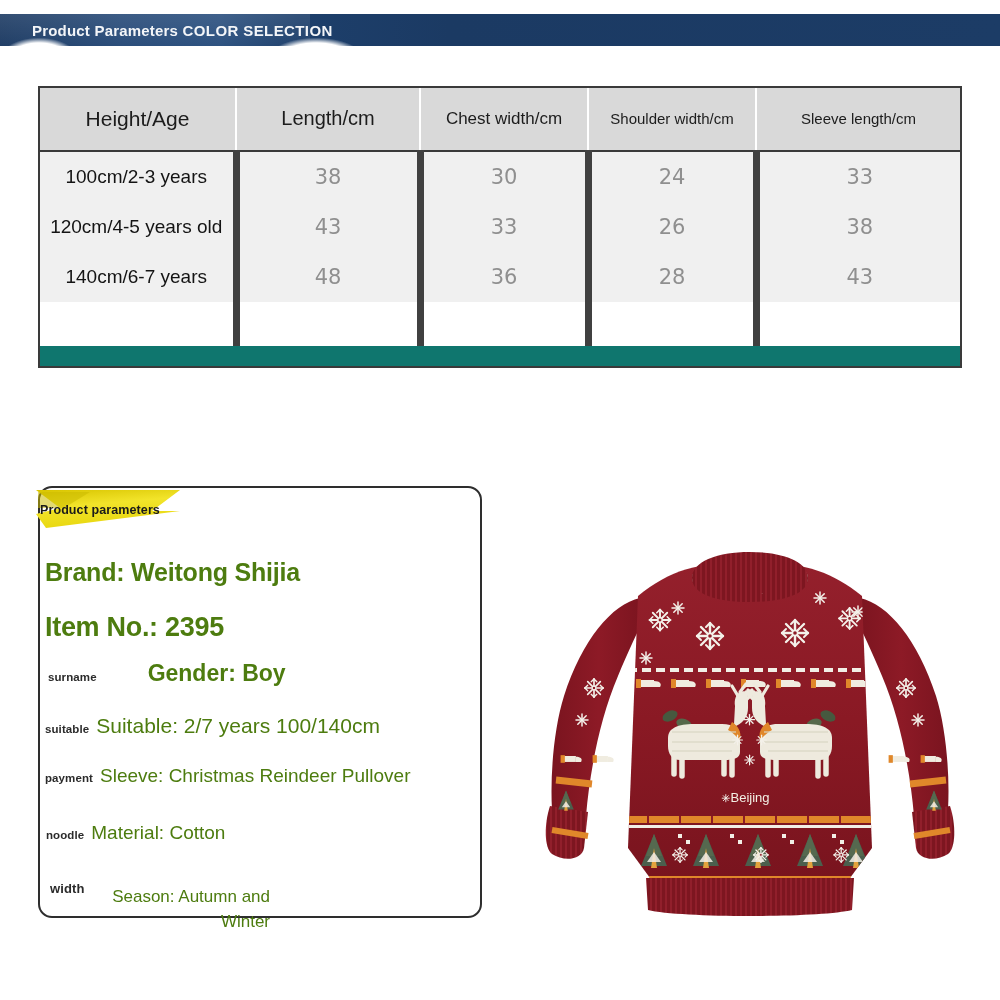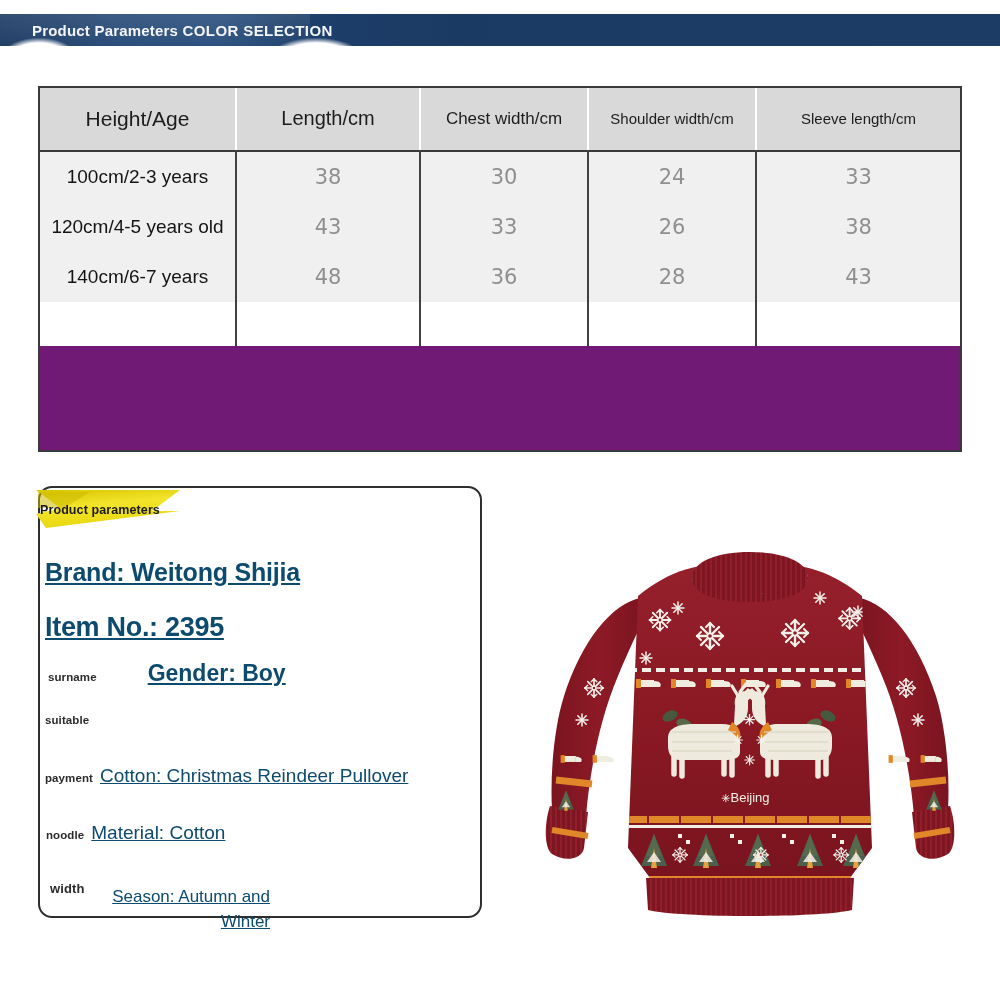--- a/index.html
+++ b/index.html
@@ -51,24 +51,24 @@
     white-space: nowrap;
     text-shadow: 0 1px 0 #0d2banything, 1px 1px 1px rgba(0,0,0,0.65);
   }
   .banner-title .t1 { font-weight: 700; }
   .banner-title .t2 { font-weight: 700; letter-spacing: 0.4px; }
 
   
   .size-table {
     position: absolute;
     left: 38px; top: 86px;
-    width: 924px; height: 366px;
+    width: 924px; height: 282px;
     border: 2px solid #3a3a3a;
     box-sizing: border-box;
-    background: #701a75;
+    background: #0f766e;
   }
   .size-table table {
     border-collapse: collapse;
     width: 100%;
     table-layout: fixed;
   }
   .size-table th {
     background: #d9d9d9;
     border-right: 2px solid #ffffff;
     border-bottom: 2px solid #3a3a3a;
@@ -80,21 +80,21 @@
   }
   .size-table th:last-child { border-right: none; }
   .size-table th.c0 { font-size: 21px; }
   .size-table th.c1 { font-size: 20px; }
   .size-table th.c2 { font-size: 17px; }
   .size-table th.c3 { font-size: 15px; margin-left: 8px; }
   .size-table th.c4 { font-size: 15px; }
 
   .size-table td {
     height: 50px;
-    border-right: 2px solid #404040;
+    border-right: 7px solid #404040;
     padding: 0 6px;
   }
   .size-table td:last-child { border-right: none; }
   .size-table tr.odd td { background: #f0f0f0; }
   .size-table tr.even td { background: #ffffff; }
   .size-table tr.blank td { background: #ffffff; height: 44px; }
   .cell-label {
     color: #141414;
     font-size: 19px;
     text-align: center;
@@ -144,23 +144,22 @@
     white-space: nowrap;
   }
   .p-key {
     font-size: 11.5px;
     color: #2b2b2b;
     font-weight: 600;
     margin-right: 7px;
     letter-spacing: 0.1px;
   }
   .p-val {
-    color: #0c4a6e;
+    color: #4d7c0f;
     font-weight: 400;
-    text-decoration: underline;
   }
   .r-brand { left: 45px; top: 558px; }
   .r-brand .p-val { font-size: 25px; font-weight: 700; letter-spacing: -0.2px; }
   .r-item  { left: 45px; top: 612px; }
   .r-item .p-val { font-size: 27px; font-weight: 700; letter-spacing: -0.3px; }
   .r-gender  { left: 48px; top: 660px; }
   .r-gender .p-val { font-size: 23px; font-weight: 700; margin-left: 44px; }
   .r-suit  { left: 45px; top: 714px; }
   .r-suit .p-val { font-size: 21px; }
   .r-style { left: 45px; top: 765px; }
@@ -283,24 +282,25 @@
 </div>
 <div class="p-row r-item">
   <span class="p-val">Item No.: 2395</span>
 </div>
 <div class="p-row r-gender">
   <span class="p-key">surname</span>
   <span class="p-val">Gender: Boy</span>
 </div>
 <div class="p-row r-suit">
   <span class="p-key">suitable</span>
+  <span class="p-val">Suitable: 2/7 years 100/140cm</span>
 </div>
 <div class="p-row r-style">
   <span class="p-key">payment</span>
-  <span class="p-val">Cotton: Christmas Reindeer Pullover</span>
+  <span class="p-val">Sleeve: Christmas Reindeer Pullover</span>
 </div>
 <div class="p-row r-mat">
   <span class="p-key">noodle</span>
   <span class="p-val">Material: Cotton</span>
 </div>
 <div class="r-season">
   <span class="p-key">width</span>
   <span class="p-val">Season: Autumn and Winter</span>
 </div>
 

